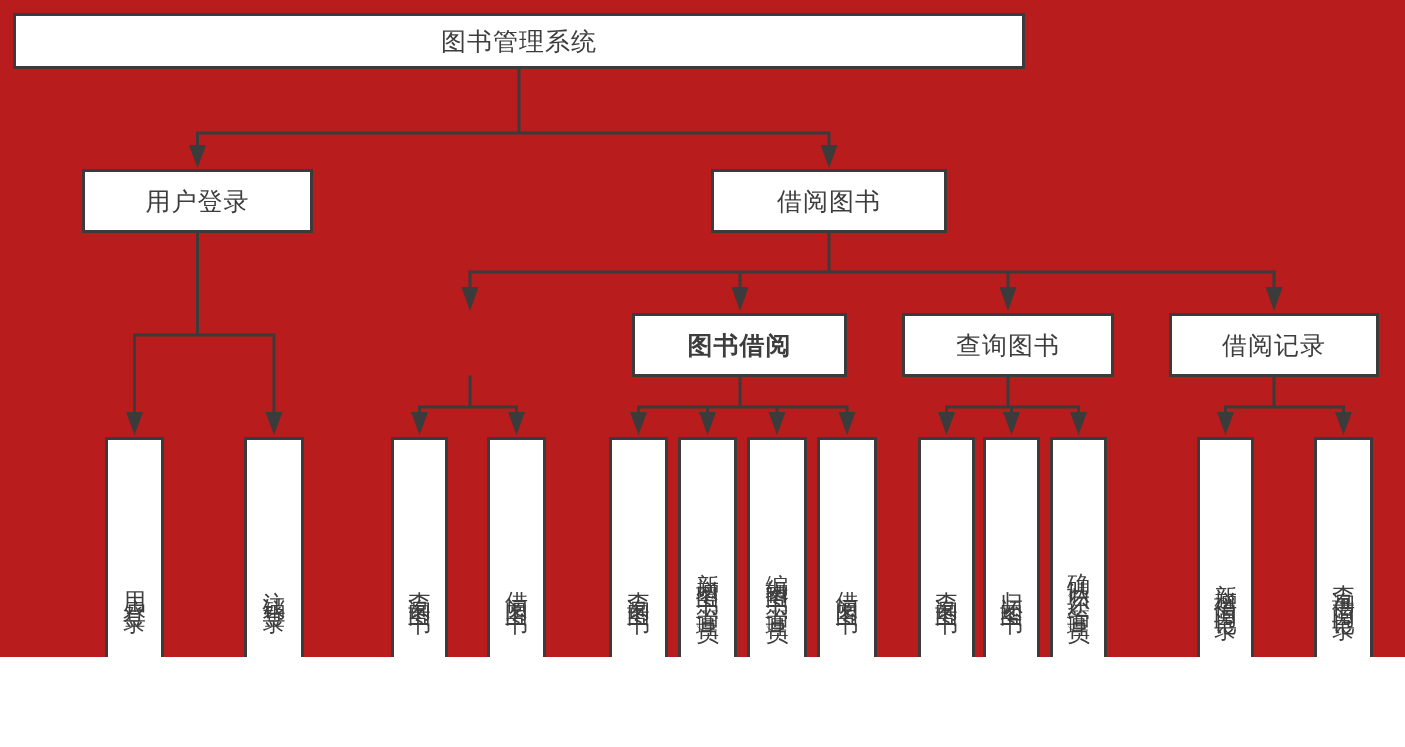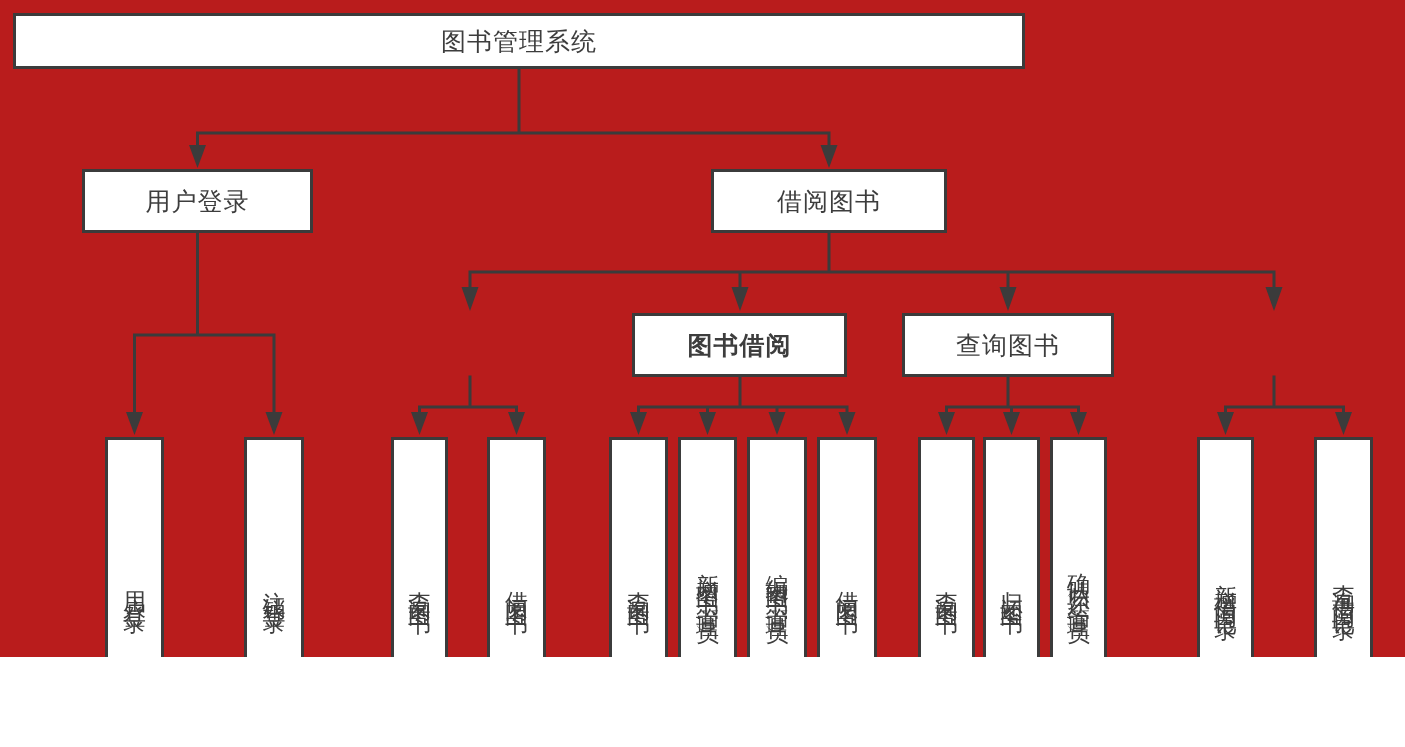--- a/index.html
+++ b/index.html
@@ -108,20 +108,23 @@
   <div class="node h" style="left:711px; top:169px; width:236px; height:64px;">
     <span>借阅图书</span>
   </div>
 
   <div class="node h" style="left:632px; top:313px; width:215px; height:64px;font-weight:bold;">
     <span>图书借阅</span>
   </div>
   <div class="node h" style="left:902px; top:313px; width:212px; height:64px;">
     <span>查询图书</span>
   </div>
+  <div class="node h" style="left:1169px; top:313px; width:210px; height:64px;">
+    <span>借阅记录</span>
+  </div>
 
   <div class="node v" style="left:105px; top:437px; width:59px; height:299px;">
     <span>用户登录</span>
   </div>
   <div class="node v" style="left:244px; top:437px; width:60px; height:299px;">
     <span>注销登录</span>
   </div>
 
   <div class="node v" style="left:391px; top:437px; width:57px; height:299px;">
     <span>查询图书</span>

